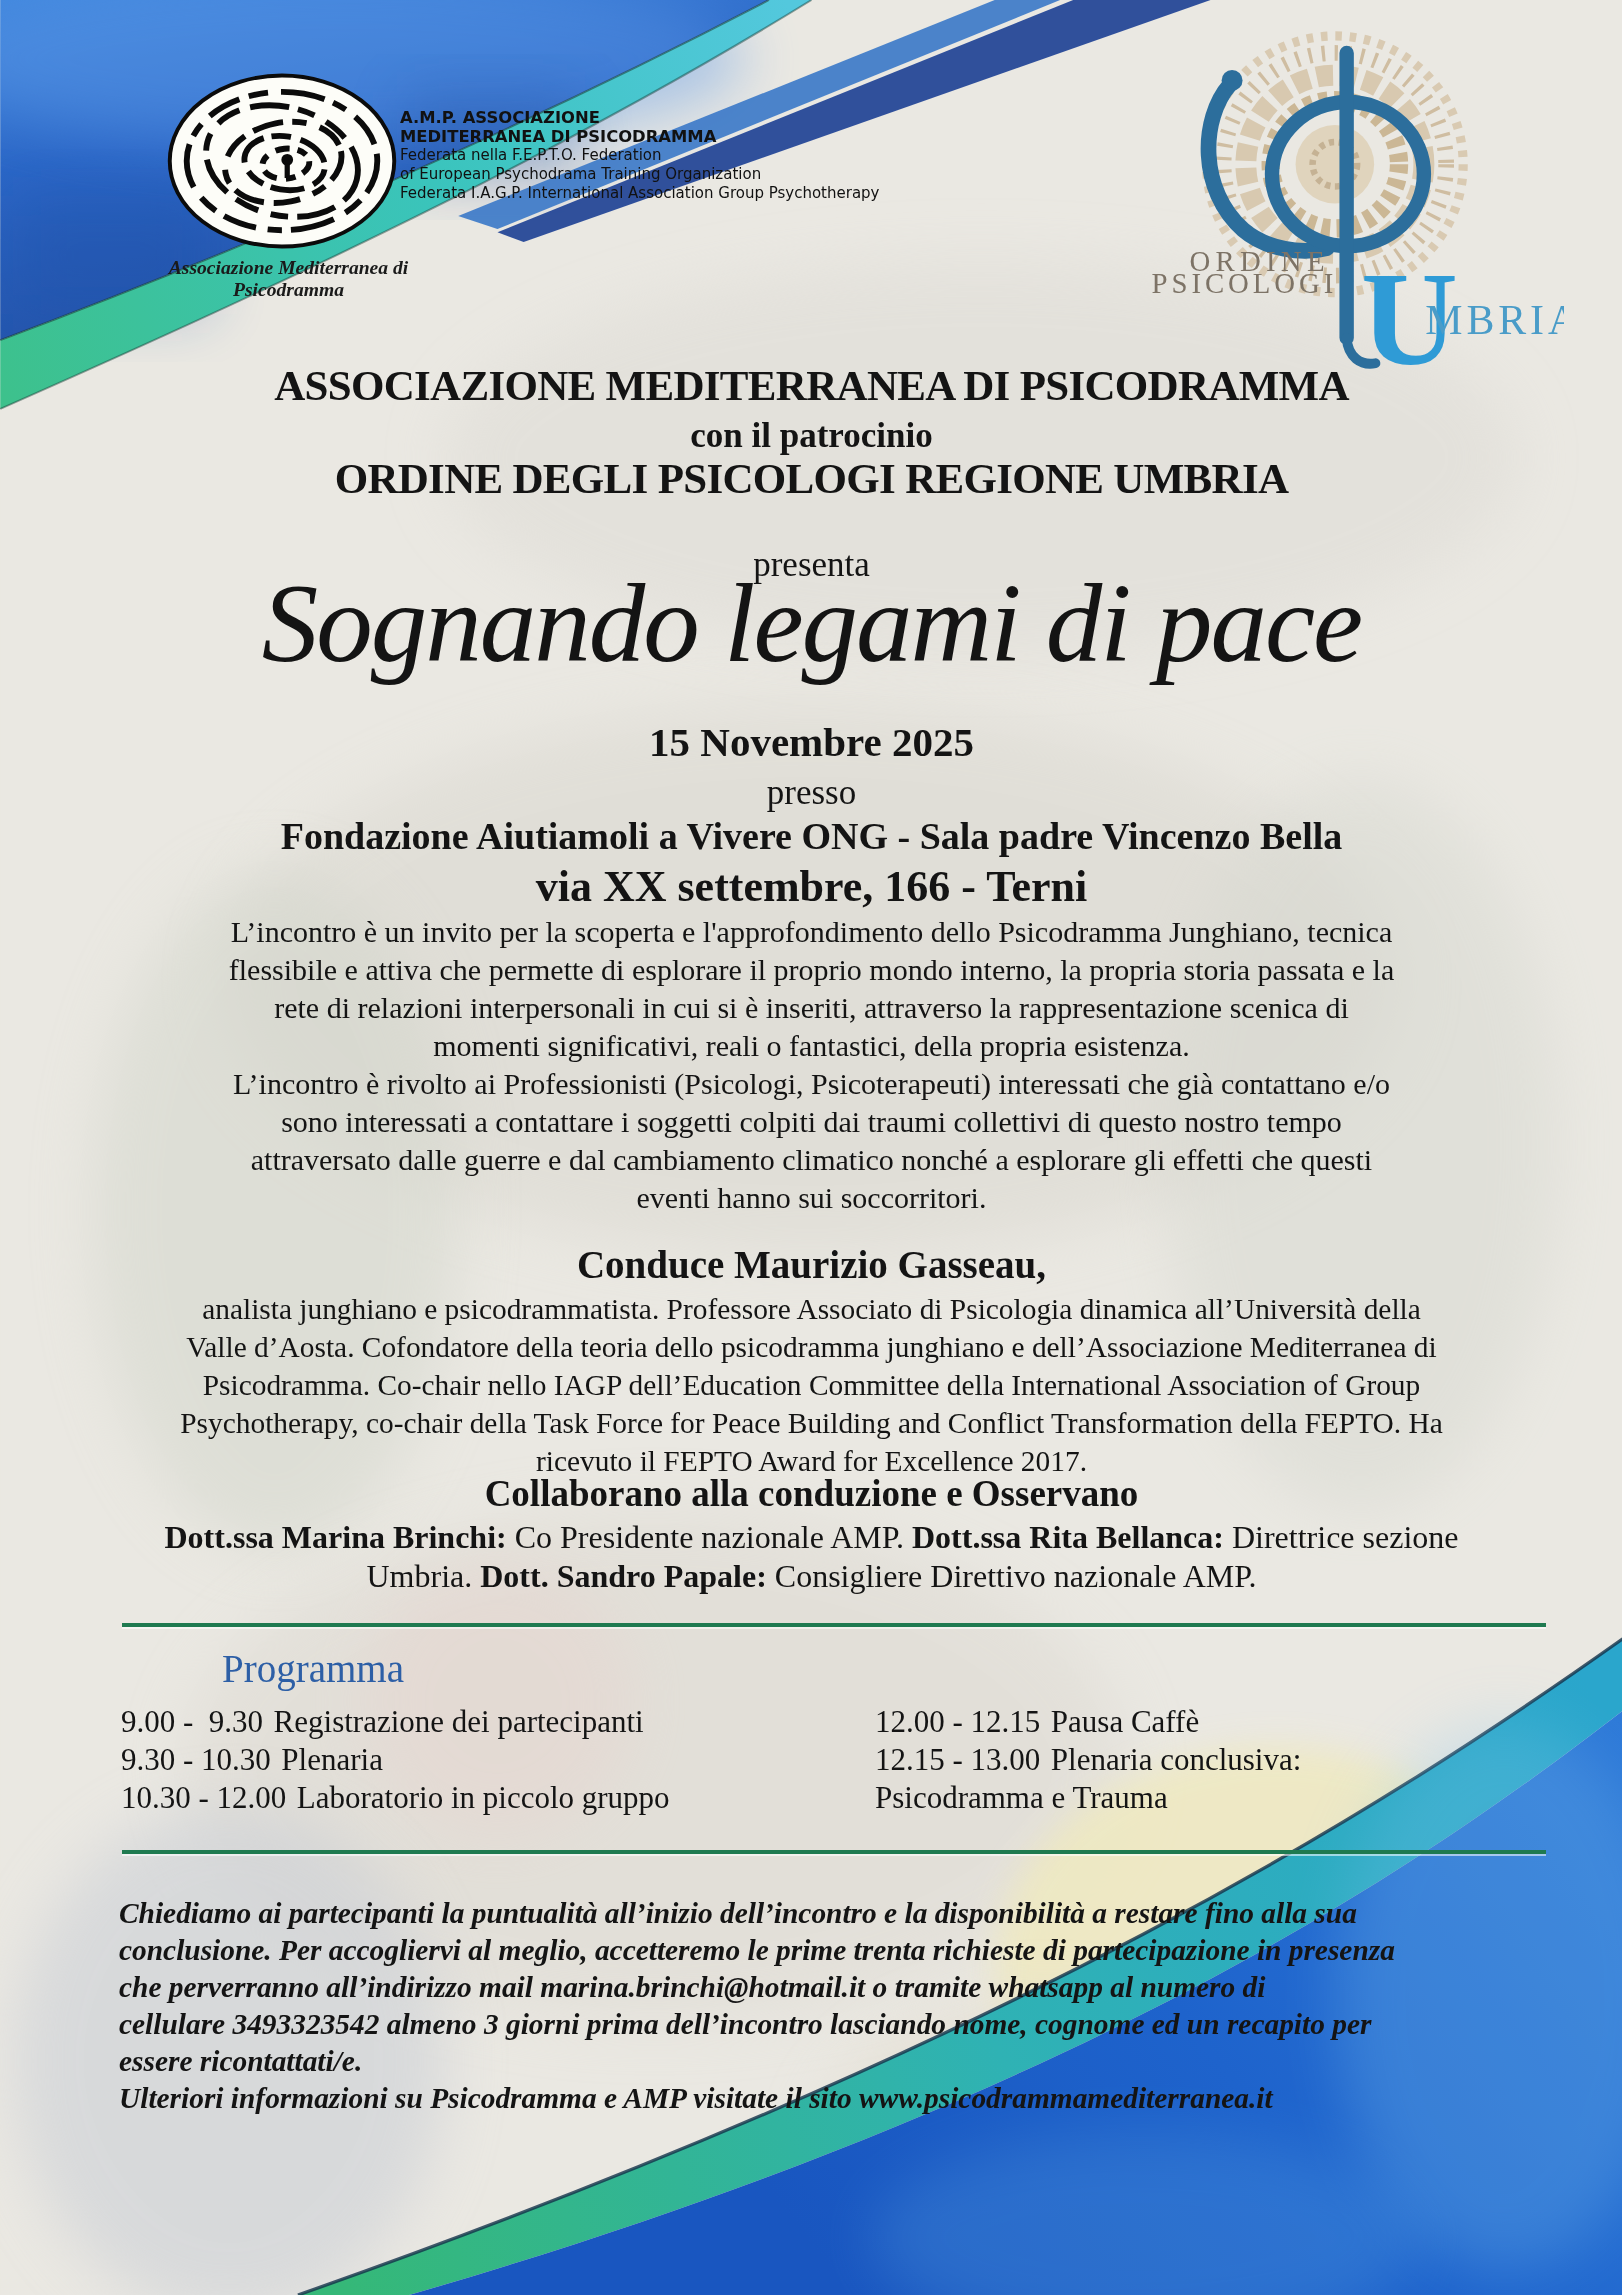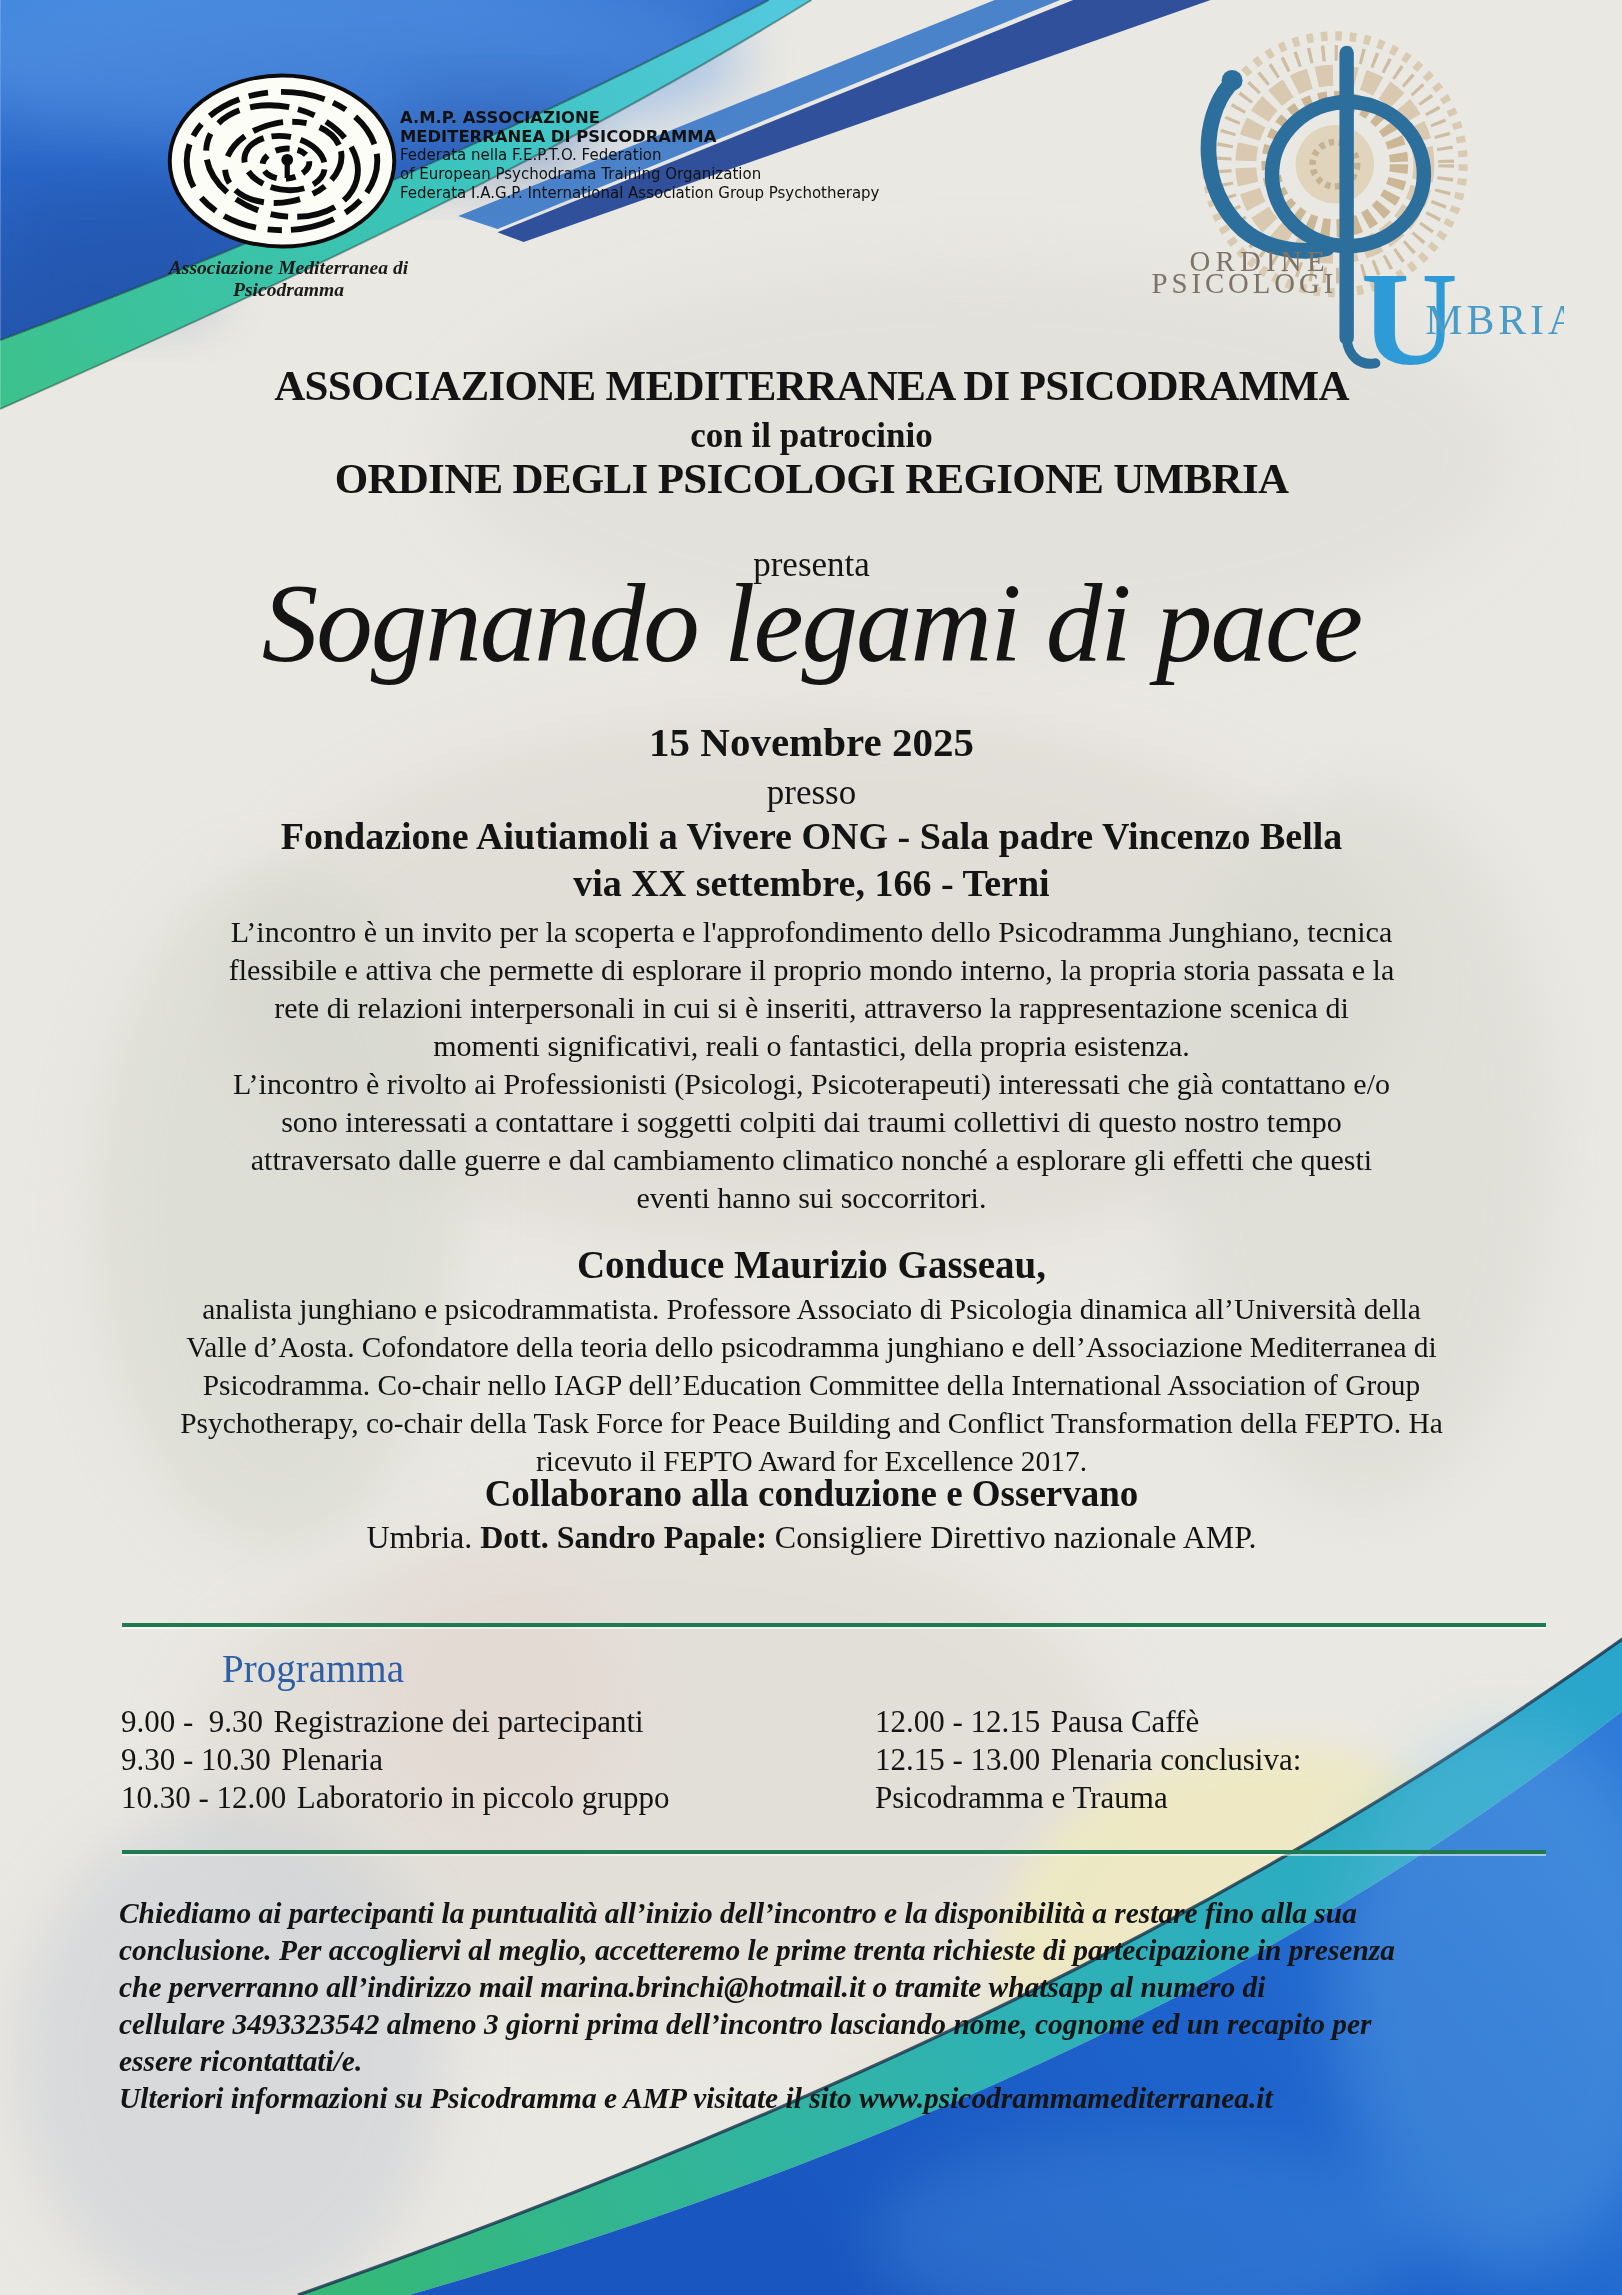--- a/index.html
+++ b/index.html
@@ -28,21 +28,21 @@
   
   .cblock{position:absolute;left:118px;width:1387px;text-align:center;z-index:3;}
   .h-org{top:361px;font-weight:bold;font-size:43px;letter-spacing:-0.7px;}
   .h-patro{top:416px;font-weight:bold;font-size:35px;}
   .h-order{top:454px;font-weight:bold;font-size:43px;letter-spacing:-0.7px;}
   .h-presenta{top:509px;font-weight:normal;font-size:35px;margin-top:36px;}
   .h-title{top:558px;font-style:italic;font-size:113px;letter-spacing:-2px;font-weight:500;}
   .h-date{top:718px;font-weight:bold;font-size:41px;}
   .h-presso{top:773px;font-size:35px;}
   .h-venue{top:814px;font-weight:bold;font-size:38px;}
-  .h-address{top:861px;font-weight:bold;font-size:38px;}
+  .h-address{top:861px;font-weight:bold;font-size:44px;}
 
   
   .bodyline{white-space:nowrap;font-size:30px;line-height:38px;}
   .intro{top:913px;}
   .audience{top:1065px;}
   .h-conduce{top:1242px;font-weight:bold;font-size:39px;}
   .bio{top:1290px;font-size:29.4px;}
   .bio .bodyline{font-size:29.4px;line-height:38px;}
   .h-collab{top:1472px;font-weight:bold;font-size:37px;}
   .collab{top:1518px;font-size:32px;}
@@ -216,20 +216,21 @@
   <div class="cblock bio">
     <div class="bodyline">analista junghiano e psicodrammatista. Professore Associato di Psicologia dinamica all’Università della</div>
     <div class="bodyline">Valle d’Aosta. Cofondatore della teoria dello psicodramma junghiano e dell’Associazione Mediterranea di</div>
     <div class="bodyline">Psicodramma. Co-chair nello IAGP dell’Education Committee della International Association of Group</div>
     <div class="bodyline">Psychotherapy, co-chair della Task Force for Peace Building and Conflict Transformation della FEPTO. Ha</div>
     <div class="bodyline">ricevuto il FEPTO Award for Excellence 2017.</div>
   </div>
 
   <div class="cblock h-collab">Collaborano alla conduzione e Osservano</div>
   <div class="cblock collab">
+    <div class="bodyline"><b>Dott.ssa Marina Brinchi:</b><span> Co Presidente nazionale AMP. </span><b>Dott.ssa Rita Bellanca:</b><span> Direttrice sezione</span></div>
     <div class="bodyline"><span>Umbria. </span><b>Dott. Sandro Papale:</b><span> Consigliere Direttivo nazionale AMP.</span></div>
   </div>
 
   <div class="rule rule-1"></div>
   <div class="prog-heading">Programma</div>
 
   <div class="prog-col prog-left">
     <div class="prog-row"><span class="prog-time">9.00 -  9.30</span><span class="prog-label">Registrazione dei partecipanti</span></div>
     <div class="prog-row"><span class="prog-time">9.30 - 10.30</span><span class="prog-label">Plenaria</span></div>
     <div class="prog-row"><span class="prog-time">10.30 - 12.00</span><span class="prog-label">Laboratorio in piccolo gruppo</span></div>

